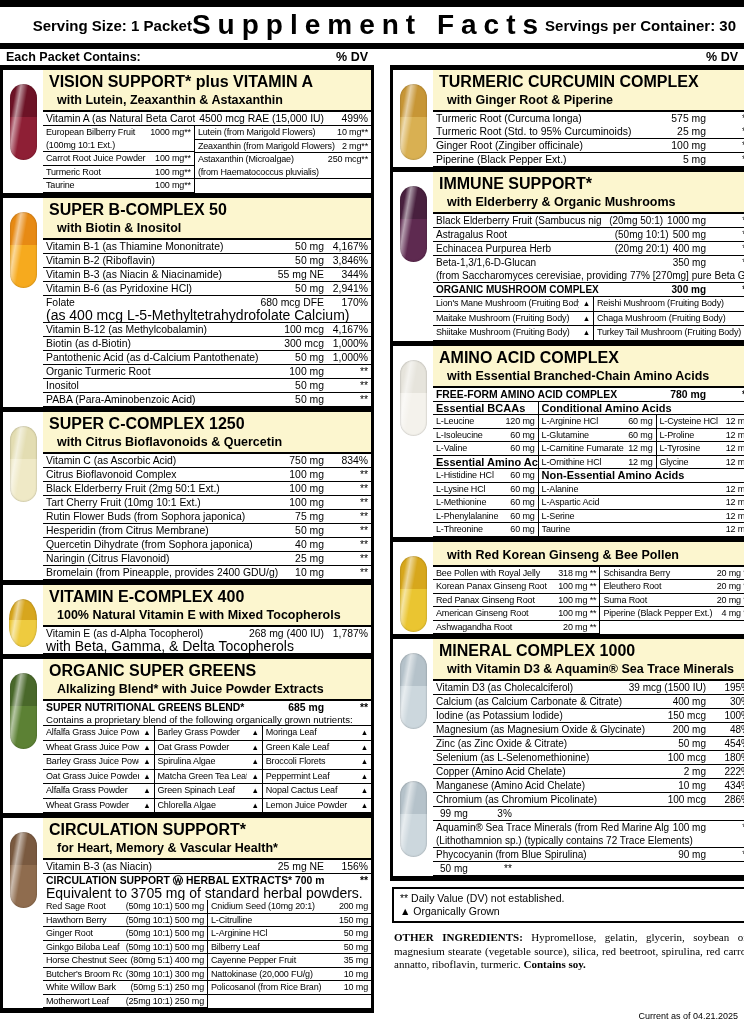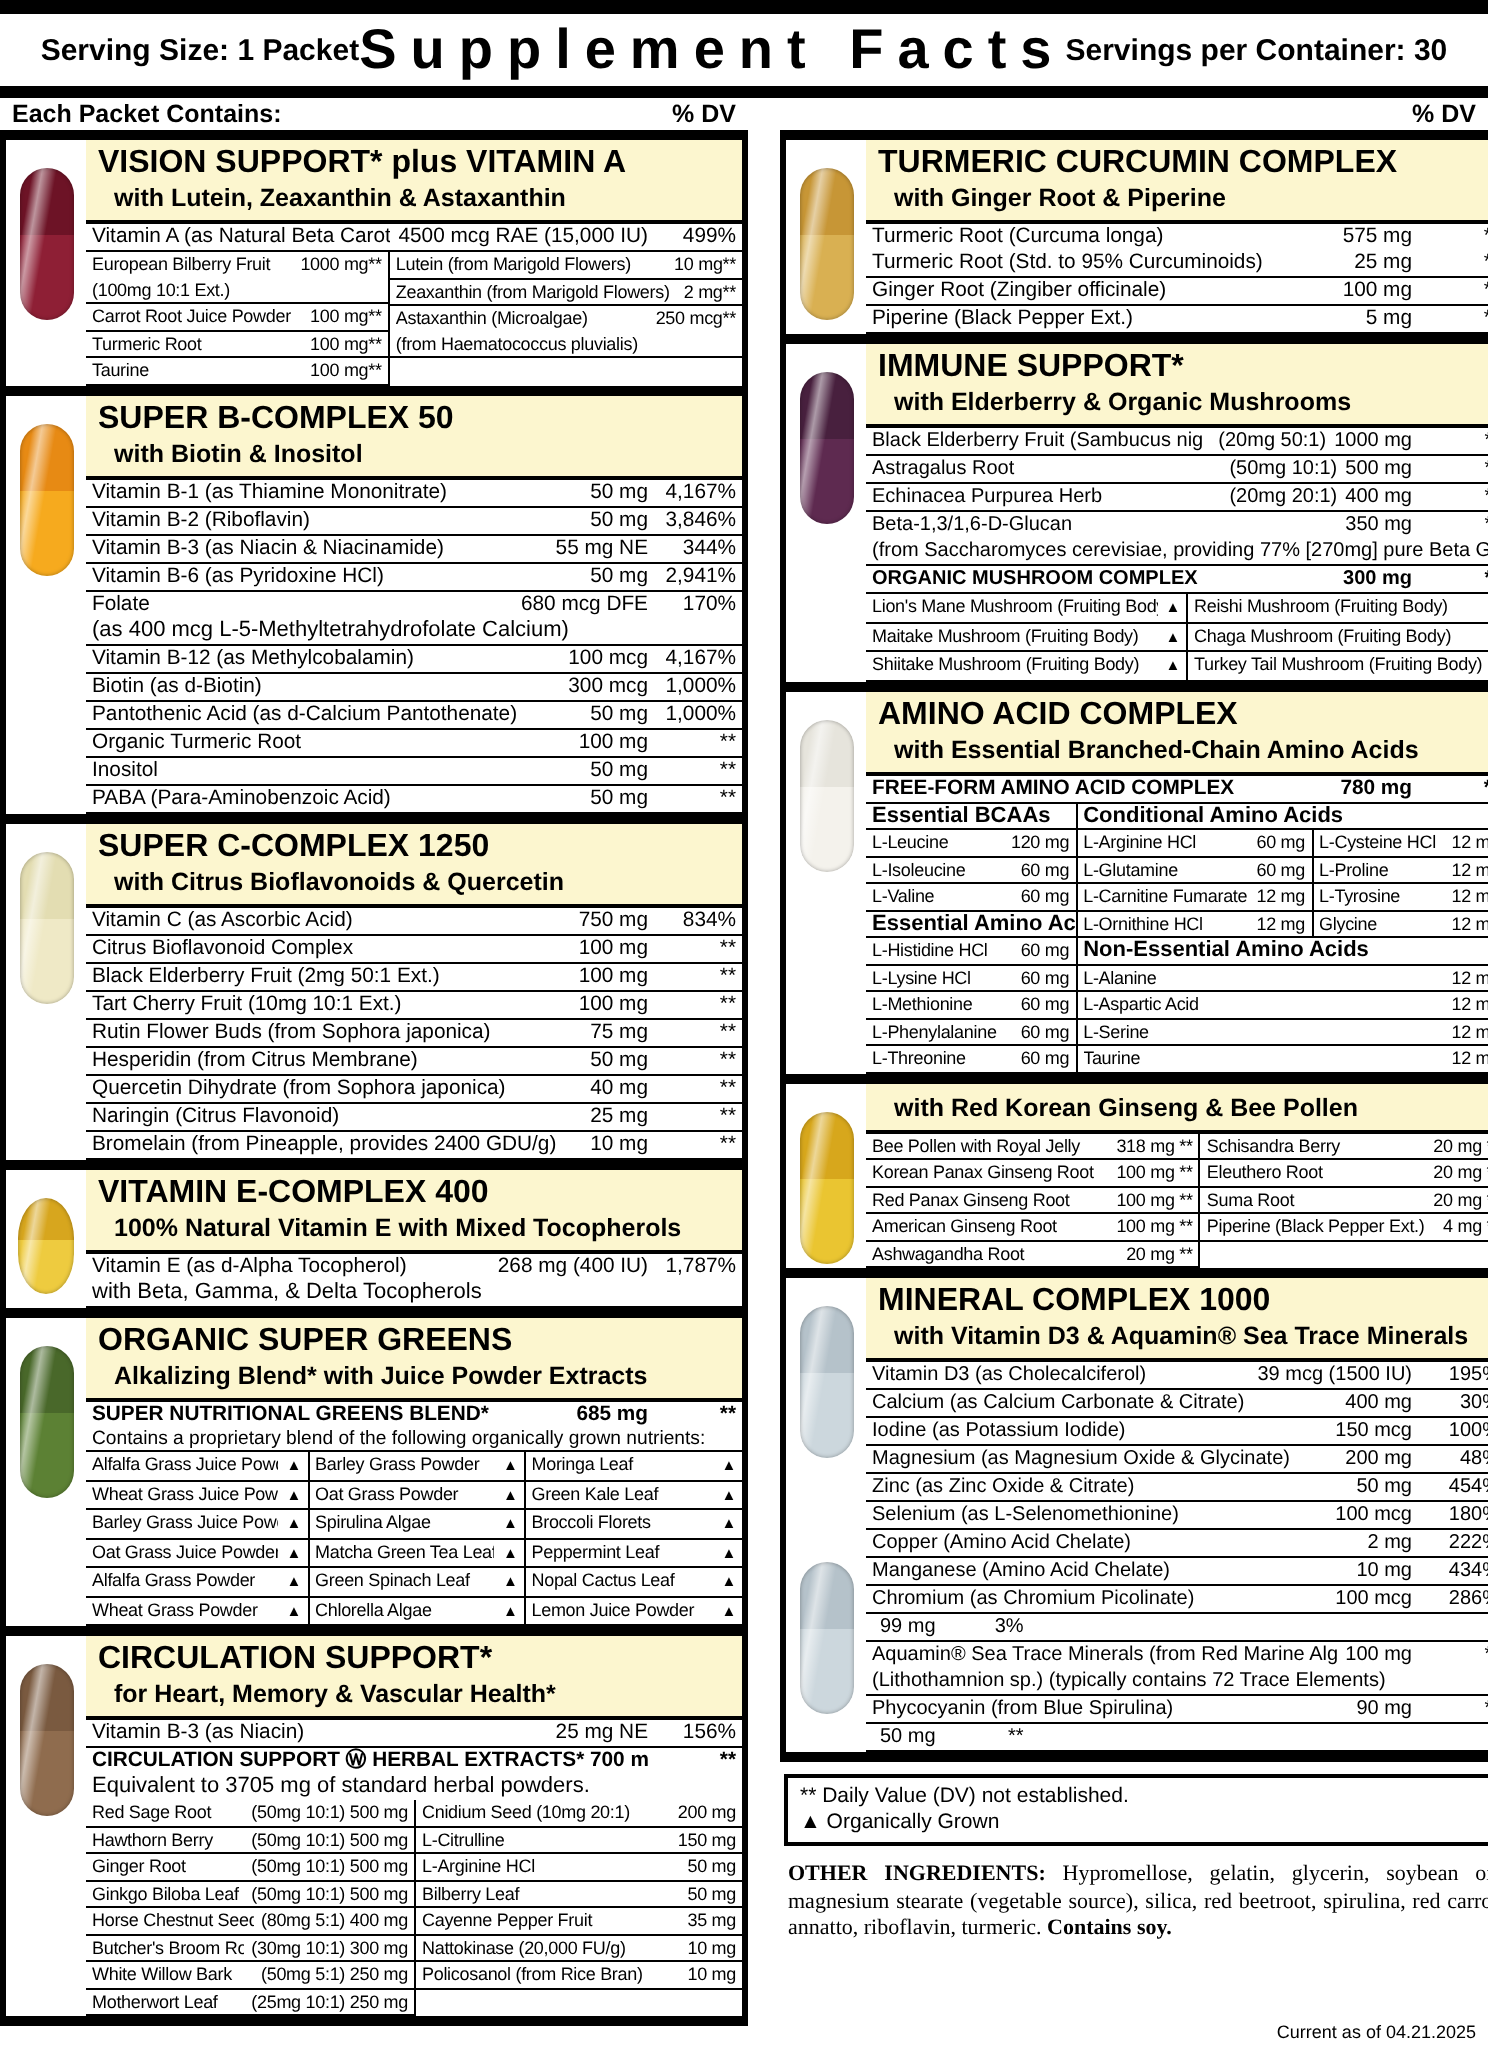--- a/index.html
+++ b/index.html
@@ -5,21 +5,21 @@
   html,body{margin:0;padding:0;}
   .page{
     position:relative;
     width:744px;height:1024px;
     background:#ffffff;
     font-family:"Liberation Sans", sans-serif;
     color:#000;
     overflow:hidden;
   }
   .topbar{height:7px;background:#000;}
-  .hdr{display:flex;align-items:center;justify-content:center;padding:2px 8px;background:#fff;height:32px;}
+  .hdr{display:flex;align-items:center;justify-content:flex-end;padding:2px 8px;background:#fff;height:32px;}
   .hdr .side{font-size:15px;font-weight:bold;white-space:nowrap;}
   .hdr .big{font-size:28px;font-weight:bold;letter-spacing:7px;white-space:nowrap;}
   .hdiv{height:6px;background:#000;}
   .subhdr{display:flex;background:#fff;font-size:12.5px;font-weight:bold;padding:1px 0;justify-content:center;}
   .subhdr .half-l{width:374px;display:flex;justify-content:space-between;padding:0 6px;box-sizing:border-box;}
   .subhdr .half-r{flex:1;display:flex;justify-content:flex-end;padding:0 6px;}
 
   .colwrap{display:flex;align-items:flex-start;}
   .colL{width:374px;}
   .colR{width:366px;margin-left:16px;}
@@ -31,21 +31,21 @@
   .capstrip .capsule + .capsule{margin-top:52px;}
   .secbody{flex:1;display:flex;flex-direction:column;min-width:0;}
   .sectitle{background:#fcf6cf;padding:3px 4px 2px 6px;border-bottom:2px solid #000;}
   .t{font-size:16px;font-weight:bold;line-height:17px;display:block;white-space:nowrap;}
   .sub{font-size:12.5px;font-weight:bold;line-height:14px;padding-left:8px;white-space:nowrap;}
 
   .irow{display:flex;align-items:baseline;border-bottom:1px solid #000;padding:0 3px;
         font-size:10.4px;line-height:13px;background:#fff;white-space:nowrap;overflow:hidden;}
   .irow.nb{border-bottom:none;}
   .irow.bd{font-weight:bold;}
-  .irow.note{font-size:11px;}
+  .irow.note{font-size:14px;}
   .cn{flex:1;min-width:0;overflow:hidden;text-overflow:clip;text-align:left;}
   .ca{text-align:right;white-space:nowrap;padding-left:4px;}
   .cd{width:44px;text-align:right;white-space:nowrap;}
   .cr{width:62px;text-align:right;white-space:nowrap;}
   .fs10 .irow{font-size:10px;}
   .small .irow{font-size:9px;line-height:12.5px;letter-spacing:-0.15px;}
   .tri .ca{font-size:7.5px;}
   .twocol{display:flex;align-items:stretch;}
   .twocol .c1{border-right:1px solid #000;}
   .threecol{display:flex;align-items:stretch;}

